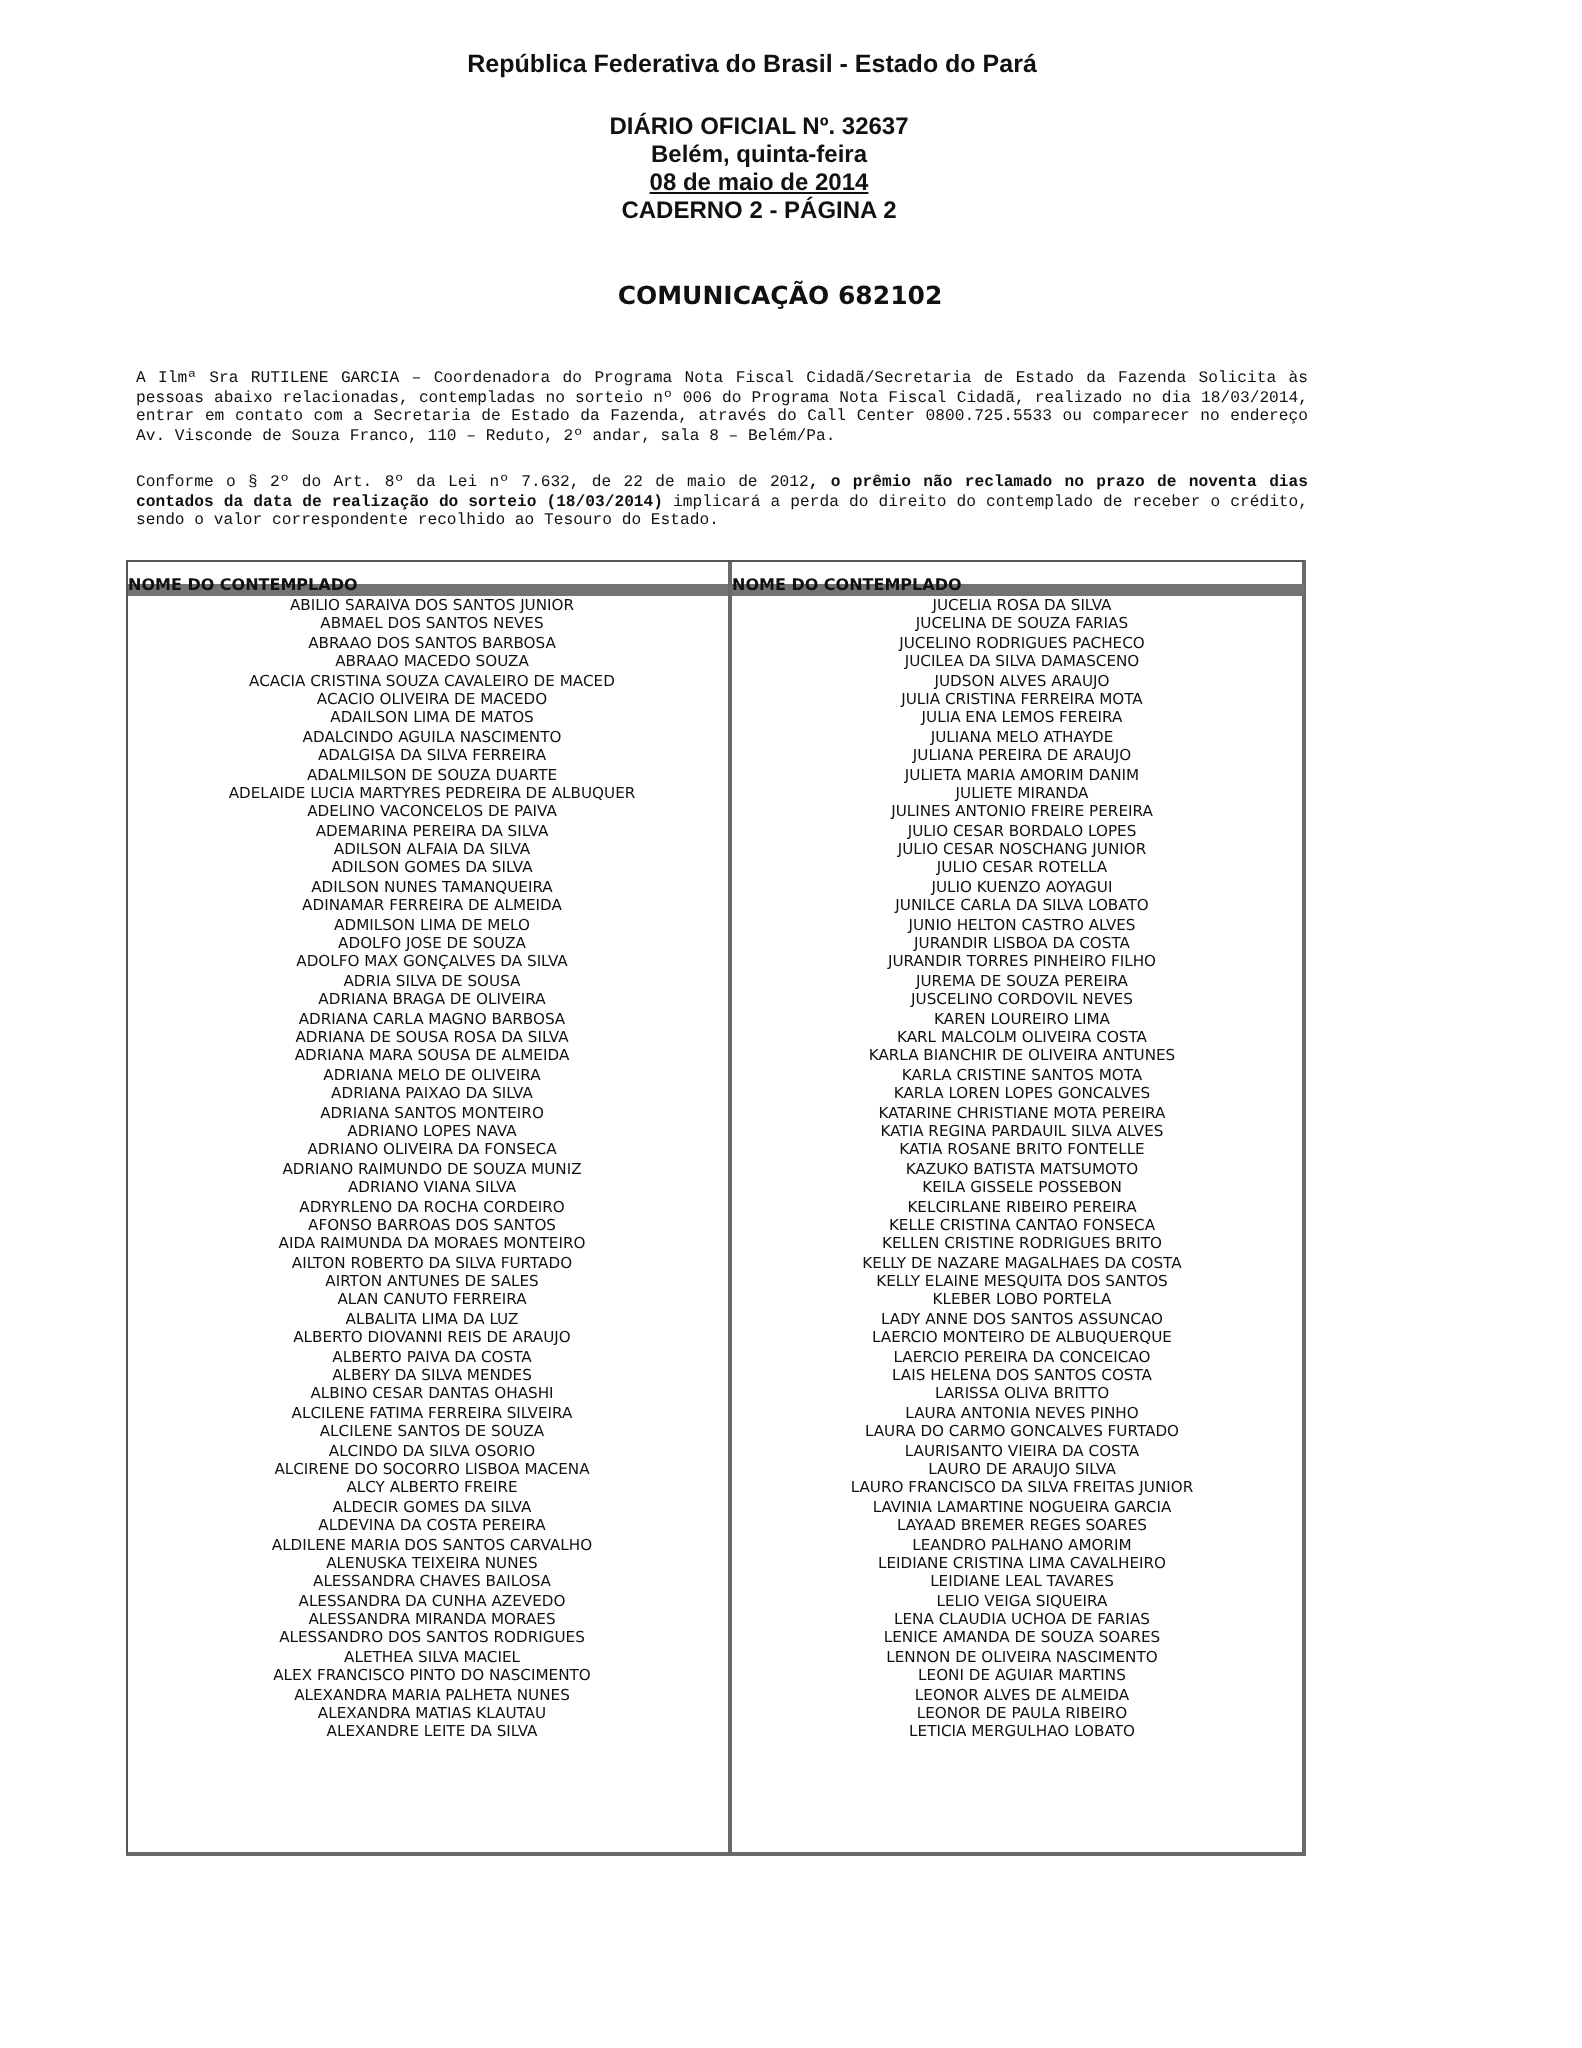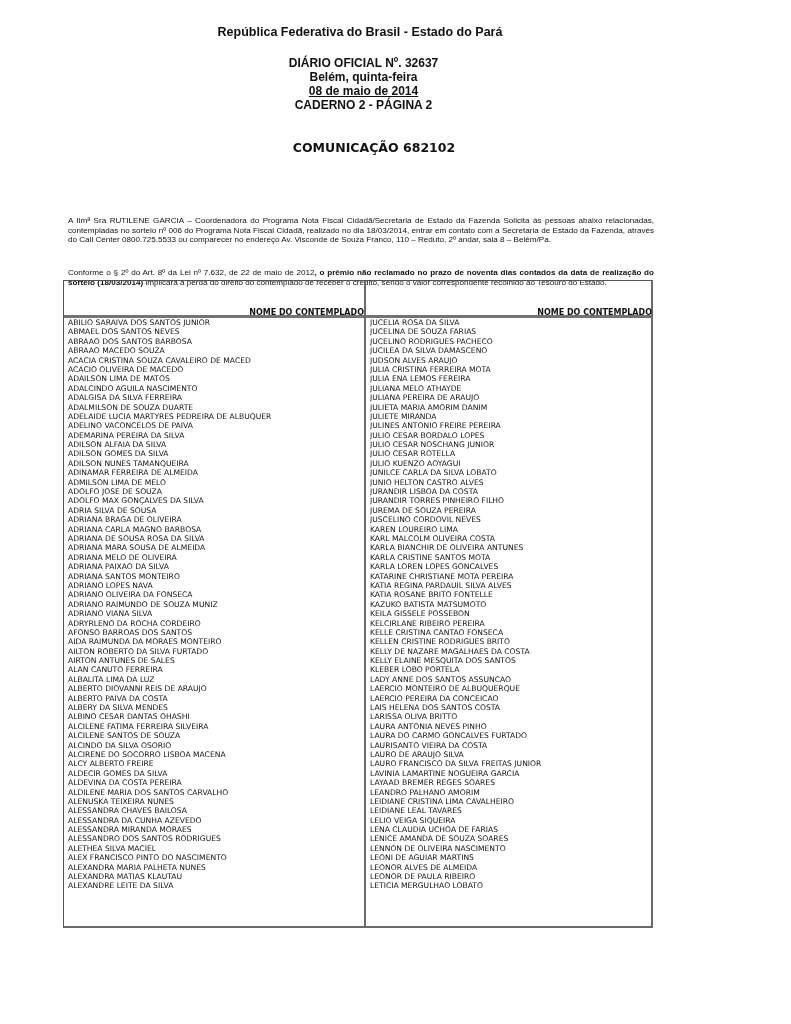--- a/index.html
+++ b/index.html
@@ -1,34 +1,34 @@
 <!DOCTYPE html>
 <html><head>
   <meta charset="utf-8">
   <style>
     html, body { margin: 0; padding: 0; background: #ffffff; }
     body { width: 791px; height: 1024px; position: relative; overflow: hidden; color: #111; }
-    .hdr { position: absolute; left: 0; width: 791px; text-align: center; font-family: "Liberation Sans", sans-serif; font-weight: bold; }
+    .hdr { position: absolute; left: 0; width: 791px; text-align: center; font-family: "Liberation Sans", sans-serif; font-weight: bold; padding-left: 16px; }
     #state { top: 25px; left: 0; width: 720px; font-size: 12.5px; }
     .dio { font-size: 12px; line-height: 14px; left: 0; width: 727px; }
     #dio1 { top: 56px; }
     #dio2 { top: 70px; }
     #dio3 { top: 84px; text-decoration: underline; }
     #dio4 { top: 98px; }
     #comm { top: 140px; left: 13px; width: 722px; font-family: "DejaVu Sans", sans-serif; font-size: 12.5px; }
-    .para { position: absolute; left: 68px; width: 586px; font-family: Liberation Sans, sans-serif; font-size: 8.1px; line-height: 9.6px; text-align: justify; margin-top: 31px; }
+    .para { position: absolute; left: 68px; width: 586px; font-family: Liberation Mono, monospace; font-size: 8.1px; line-height: 9.6px; text-align: justify; }
     #p1 { top: 185px; }
     #p2 { top: 237px; }
     .para b { font-weight: bold; }
     #tbl { position: absolute; left: 63px; top: 280px; width: 590px; height: 648px; border: 1px solid #555; border-right: 2px solid #6a6a6a; border-bottom: 2px solid #6a6a6a; box-sizing: border-box; }
     .col { position: absolute; top: 0; height: 100%; }
     #colL { left: 0; width: 302px; border-right: 2px solid #6a6a6a; box-sizing: border-box; }
     #colR { left: 302px; width: 286px; }
-    .th { height: 17px; line-height: 24px; text-align: right; font-family: "DejaVu Sans", sans-serif; font-weight: bold; font-size: 8px; border-bottom: 3px solid #737373; box-sizing: border-box; margin-top: 20px; }
-    .rows { padding-left: 4px; }
+    .th { height: 17px; line-height: 24px; text-align: left; font-family: "DejaVu Sans", sans-serif; font-weight: bold; font-size: 8px; border-bottom: 6px solid #737373; box-sizing: border-box; }
+    .rows { padding-left: 4px; text-align: center; }
     .row { height: 9.4px; line-height: 9.4px; font-family: "DejaVu Sans", sans-serif; font-size: 7.6px; white-space: nowrap; overflow: hidden; }
   </style>
 </head>
 <body>
 
 <div class="hdr" id="state">República Federativa do Brasil - Estado do Pará</div>
 <div class="hdr dio" id="dio1">DIÁRIO OFICIAL Nº. 32637</div>
 <div class="hdr dio" id="dio2">Belém, quinta-feira</div>
 <div class="hdr dio" id="dio3">08 de maio de 2014</div>
 <div class="hdr dio" id="dio4">CADERNO 2 - PÁGINA 2</div>

